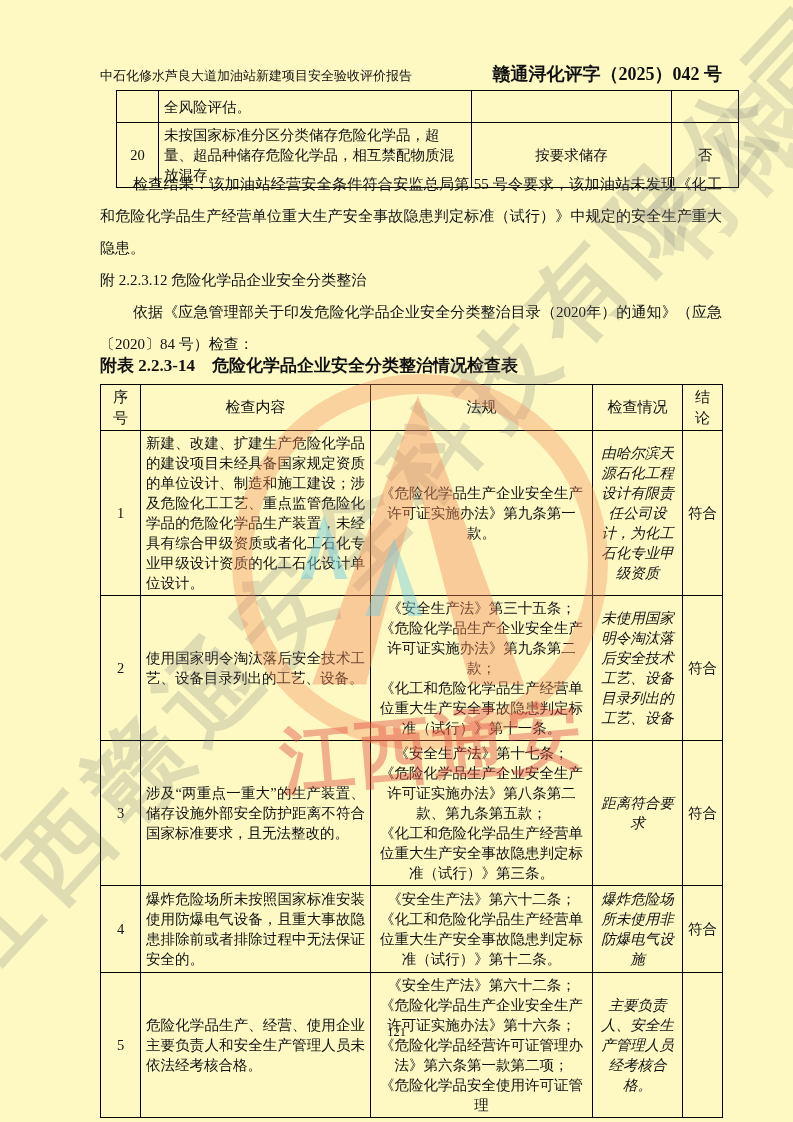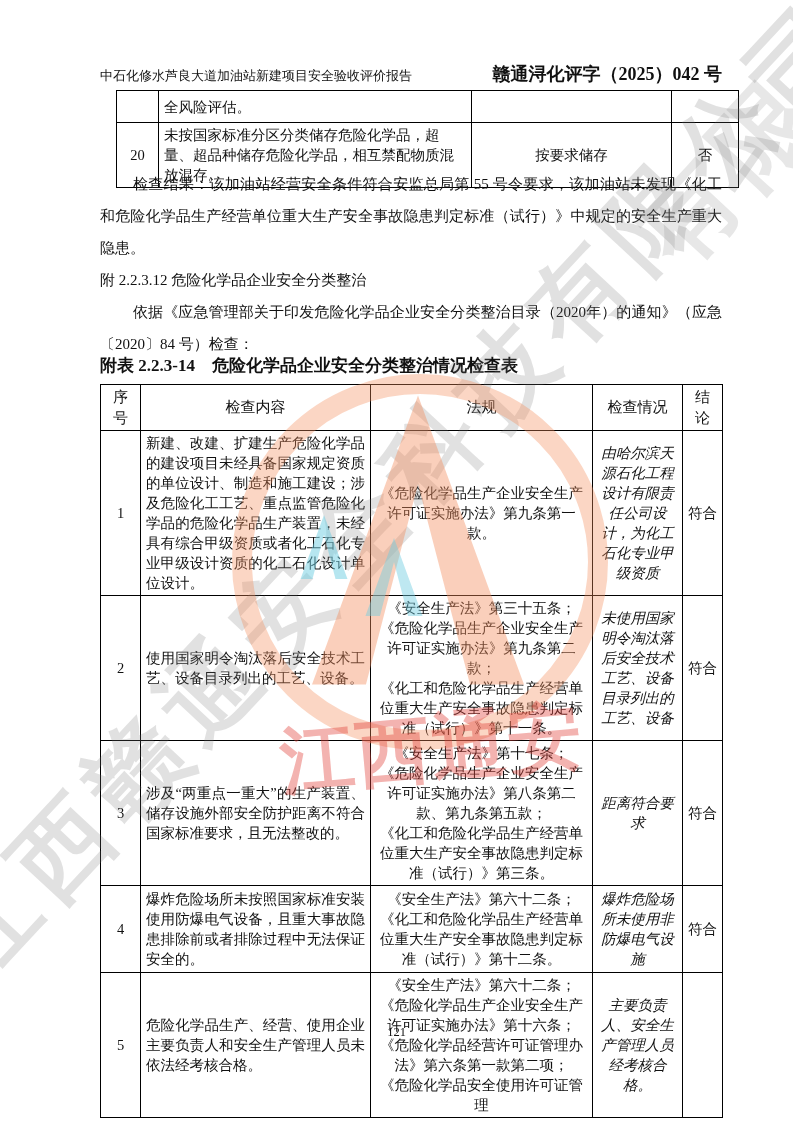--- a/index.html
+++ b/index.html
@@ -1,17 +1,17 @@
 <!DOCTYPE html>
 <html><head>
 <meta charset="utf-8">
 <style>
   html,body{margin:0;padding:0;}
   body{width:793px;height:1122px;background:#e8e8e8;}
-  .page{position:relative;width:793px;height:1122px;background:#ffffff;overflow:hidden;
+  .page{position:relative;width:793px;height:1122px;background:#fef9c3;overflow:hidden;
         font-family:"Liberation Serif","DejaVu Serif",serif;color:#111;}
   
   .header{position:absolute;top:62px;left:100px;width:622px;display:flex;
           justify-content:space-between;align-items:baseline;font-size:13px;}
   .header .right{font-weight:bold;font-size:18px;}
   
   table{border-collapse:collapse;table-layout:fixed;}
   td,th{border:1px solid #000;padding:2px 5px;font-size:14.5px;line-height:1.38;
         overflow:hidden;vertical-align:middle;}
   .top-table{position:absolute;top:90px;left:116px;width:622px;border:1.5px solid #000;}

